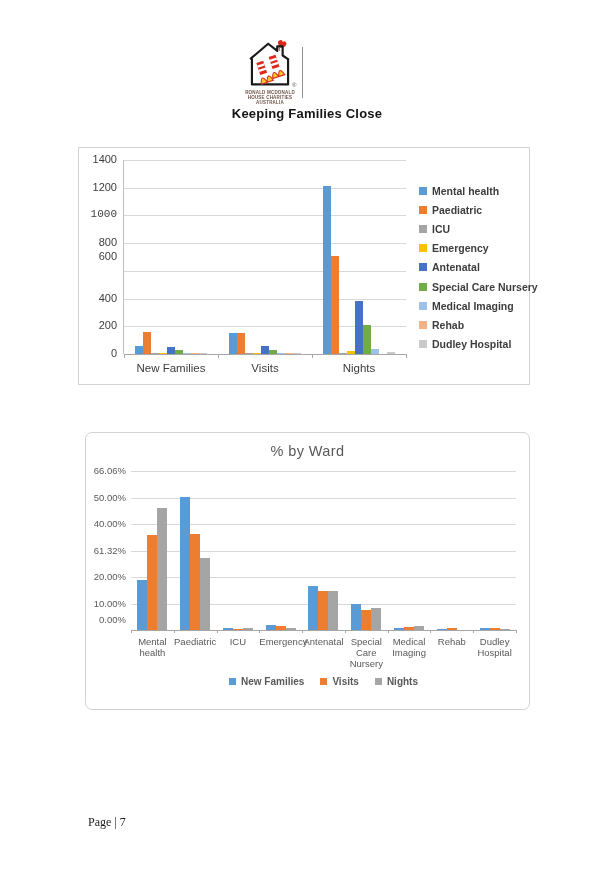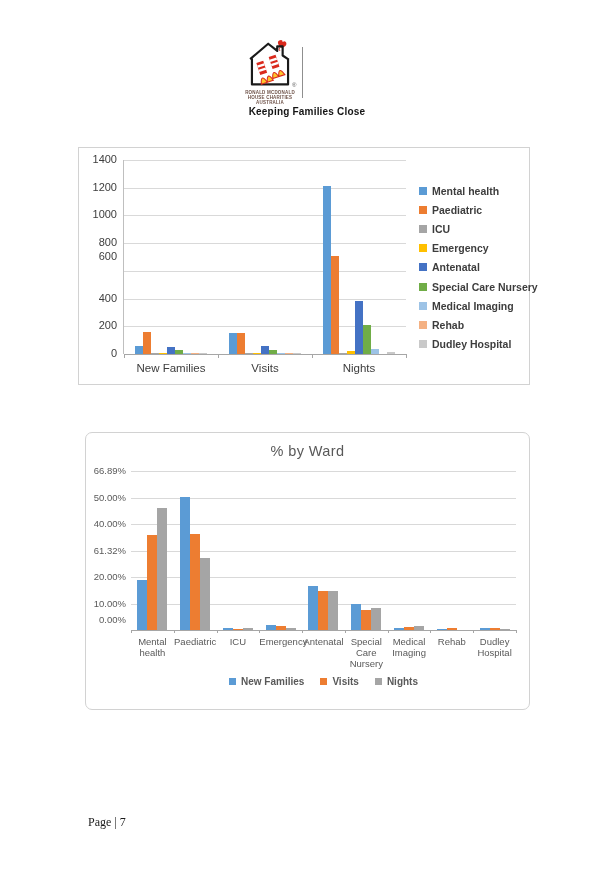--- a/index.html
+++ b/index.html
@@ -10,21 +10,21 @@
   .logo-house{position:absolute;left:242px;top:32px;width:56px;height:56px;}
   .logo-reg{position:absolute;left:292px;top:82px;font-size:6px;color:#555;}
   .charity-lines{position:absolute;left:232px;top:90px;width:76px;text-align:center;
                  font-size:4.5px;line-height:5px;color:#6d5147;letter-spacing:.2px;font-weight:bold;}
   .logo-divider{position:absolute;left:302px;top:47px;width:1px;height:51px;background:#8f8f8f;}
   .brand{position:absolute;left:310px;top:47px;font-family:"Liberation Serif",serif;
          font-size:11.5px;line-height:13.5px;color:#2b2b2b;font-weight:600;letter-spacing:.2px;}
   .brand .region{font-family:"Liberation Sans",sans-serif;font-size:6.5px;font-weight:bold;
                  letter-spacing:1.6px;color:#3a3a3a;margin-top:3px;}
   .tagline{position:absolute;left:0;top:106px;width:614px;text-align:center;
-           font-size:10px;font-weight:600;color:#141414;letter-spacing:.2px;}
+           font-size:13px;font-weight:600;color:#141414;letter-spacing:.2px;}
 
   
   .chartbox{position:absolute;background:#fff;border:1px solid #d2d2d2;}
   #chart1{left:78px;top:147px;width:450px;height:236px;}
   #chart2{left:85px;top:432px;width:443px;height:276px;border-radius:7px;}
 
   .plot{position:absolute;}
   #chart1 .plot{left:45px;top:12px;width:282px;height:194px;}
   #chart2 .plot{left:45px;top:38px;width:385px;height:159px;}
 
@@ -139,21 +139,21 @@
         <div class="xtick" style="left: 94px; top: 194px; height: 4px;"></div>
         <div class="xtick" style="left: 188px; top: 194px; height: 4px;"></div>
         <div class="xtick" style="left: 282px; top: 194px; height: 4px;"></div>
       </div>
     <div id="c1ylabels">
         <div class="ylabel" style="top: 199px;">0</div>
         <div class="ylabel" style="top: 171.286px;">200</div>
         <div class="ylabel" style="top: 143.571px;">400</div>
         <div class="ylabel" style="top: 102px;">600</div>
         <div class="ylabel" style="top: 88.1429px;">800</div>
-        <div class="ylabel" style="top: 60.4286px;">1000</div>
+        <div class="ylabel" style="top: 60.4286px; font-family: Liberation Mono, monospace;">1000</div>
         <div class="ylabel" style="top: 32.7143px;">1200</div>
         <div class="ylabel" style="top: 5px;">1400</div>
       </div>
     <div id="c1cats">
         <div class="catlabel" style="left: 45px; width: 94px;">New Families</div>
         <div class="catlabel" style="left: 139px; width: 94px;">Visits</div>
         <div class="catlabel" style="left: 233px; width: 94px;">Nights</div>
       </div>
     <div class="legend-right" id="c1legend">
         <div class="litem">
@@ -261,21 +261,21 @@
         <div class="xtick" style="left: 342.222px; top: 159px; height: 3px;"></div>
         <div class="xtick" style="left: 385px; top: 159px; height: 3px;"></div>
       </div>
     <div id="c2ylabels">
         <div class="ylabel" style="top: 181px;">0.00%</div>
         <div class="ylabel" style="top: 164.5px;">10.00%</div>
         <div class="ylabel" style="top: 138px;">20.00%</div>
         <div class="ylabel" style="top: 111.5px;">61.32%</div>
         <div class="ylabel" style="top: 85px;">40.00%</div>
         <div class="ylabel" style="top: 58.5px;">50.00%</div>
-        <div class="ylabel" style="top: 32px;">66.89%</div>
+        <div class="ylabel" style="top: 32px;">66.06%</div>
       </div>
     <div id="c2cats">
         <div class="catlabel" style="left: 45px; width: 42.7778px;">Mental health</div>
         <div class="catlabel" style="left: 87.7778px; width: 42.7778px;">Paediatric</div>
         <div class="catlabel" style="left: 130.556px; width: 42.7778px;">ICU</div>
         <div class="catlabel" style="left: 173.333px; width: 42.7778px;">Emergency</div>
         <div class="catlabel" style="left: 216.111px; width: 42.7778px;">Antenatal</div>
         <div class="catlabel" style="left: 258.889px; width: 42.7778px;">Special Care Nursery</div>
         <div class="catlabel" style="left: 301.667px; width: 42.7778px;">Medical Imaging</div>
         <div class="catlabel" style="left: 344.444px; width: 42.7778px;">Rehab</div>

